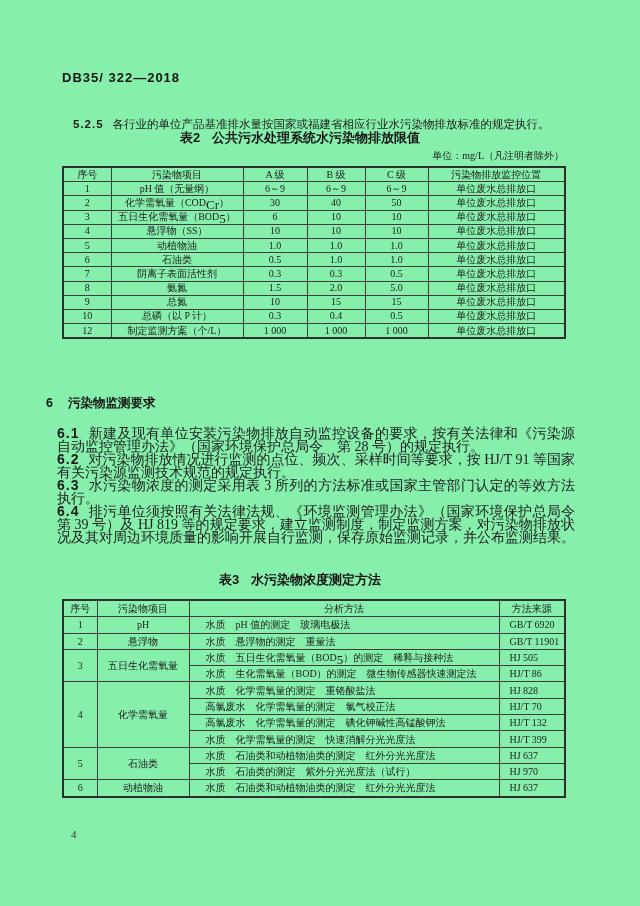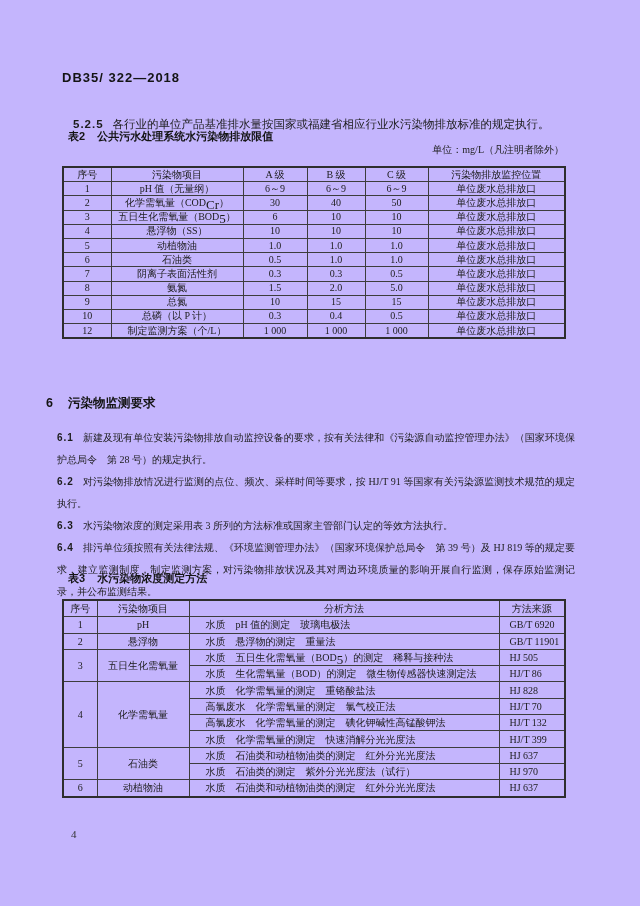--- a/index.html
+++ b/index.html
@@ -1,42 +1,42 @@
 <!DOCTYPE html>
 <html><head>
 <meta charset="utf-8">
 <style>
   html,body{margin:0;padding:0;background:#ffffff;}
   .page{
     position:relative;
     width:640px;height:906px;
-    background:#c4b5fd;
+    background:#86efac;
     font-family:"Liberation Serif","DejaVu Serif",serif;
     color:#1c1c1c;
     overflow:hidden;
   }
   .doc-header{
     position:absolute;left:62px;top:70px;
     font-family:"Liberation Sans","DejaVu Sans",sans-serif;
     font-weight:bold;font-size:13px;letter-spacing:1px;color:#141414;
   }
   .clause-525{
     position:absolute;left:57px;top:100px;width:518px;
     font-size:11.5px;line-height:16px;text-align:justify;margin:16px;
   }
   .clause-num{font-family:"Liberation Sans","DejaVu Sans",sans-serif;font-weight:bold;letter-spacing:1px;margin-right:9px;}
   .tbl-caption{
-    position:absolute;left:68px;width:504px;
+    position:absolute;left:48px;width:504px;text-align:center;
     font-family:"Liberation Sans","DejaVu Sans",sans-serif;
-    font-weight:bold;font-size:11px;color:#141414;
+    font-weight:bold;font-size:13px;color:#141414;
   }
   .cap2{top:129px;} .cap3{top:571px;}
   .tbl-caption .cap-label{margin-right:12px;}
   .unit-note{
-    position:absolute;left:62px;top:143px;width:502px;
+    position:absolute;left:62px;top:149px;width:502px;
     text-align:right;font-size:10px;color:#222;
   }
   table{border-collapse:collapse;table-layout:fixed;background:transparent;}
   .t2{position:absolute;left:62px;top:166px;width:502px;border:2px solid #2e2e2e;}
   .t3{position:absolute;left:62px;top:599px;width:502px;border:2px solid #2e2e2e;}
   td,th{
     border:1px solid #3d3d3d;
     font-weight:normal;font-size:10px;color:#1c1c1c;
     padding:0 2px;text-align:center;vertical-align:middle;
     overflow:hidden;white-space:nowrap;
@@ -46,21 +46,21 @@
   .t3 td.method{text-align:left;padding-left:16px;}
   .t3 td.source{text-align:left;padding-left:10px;}
   sub{font-size:13px;line-height:0;}
   .sec-heading{
     position:absolute;left:46px;top:395px;margin:0;
     font-family:"Liberation Sans","DejaVu Sans",sans-serif;
     font-weight:bold;font-size:12.5px;color:#141414;
   }
   .sec-heading .sec-num{margin-right:14px;letter-spacing:1px;}
   .clauses{position:absolute;left:57px;top:427px;width:518px;}
-  .clauses p{margin:0;font-size:10px;line-height:22px;text-align:justify;}
+  .clauses p{margin:0;font-size:14px;line-height:13px;text-align:justify;}
   .page-number{position:absolute;left:71px;top:828px;font-size:11px;color:#333;}
 </style>
 </head>
 <body>
 
 <div class="page">
 
   <div class="doc-header">DB35/ 322—2018</div>
 
   <p class="clause-525">

